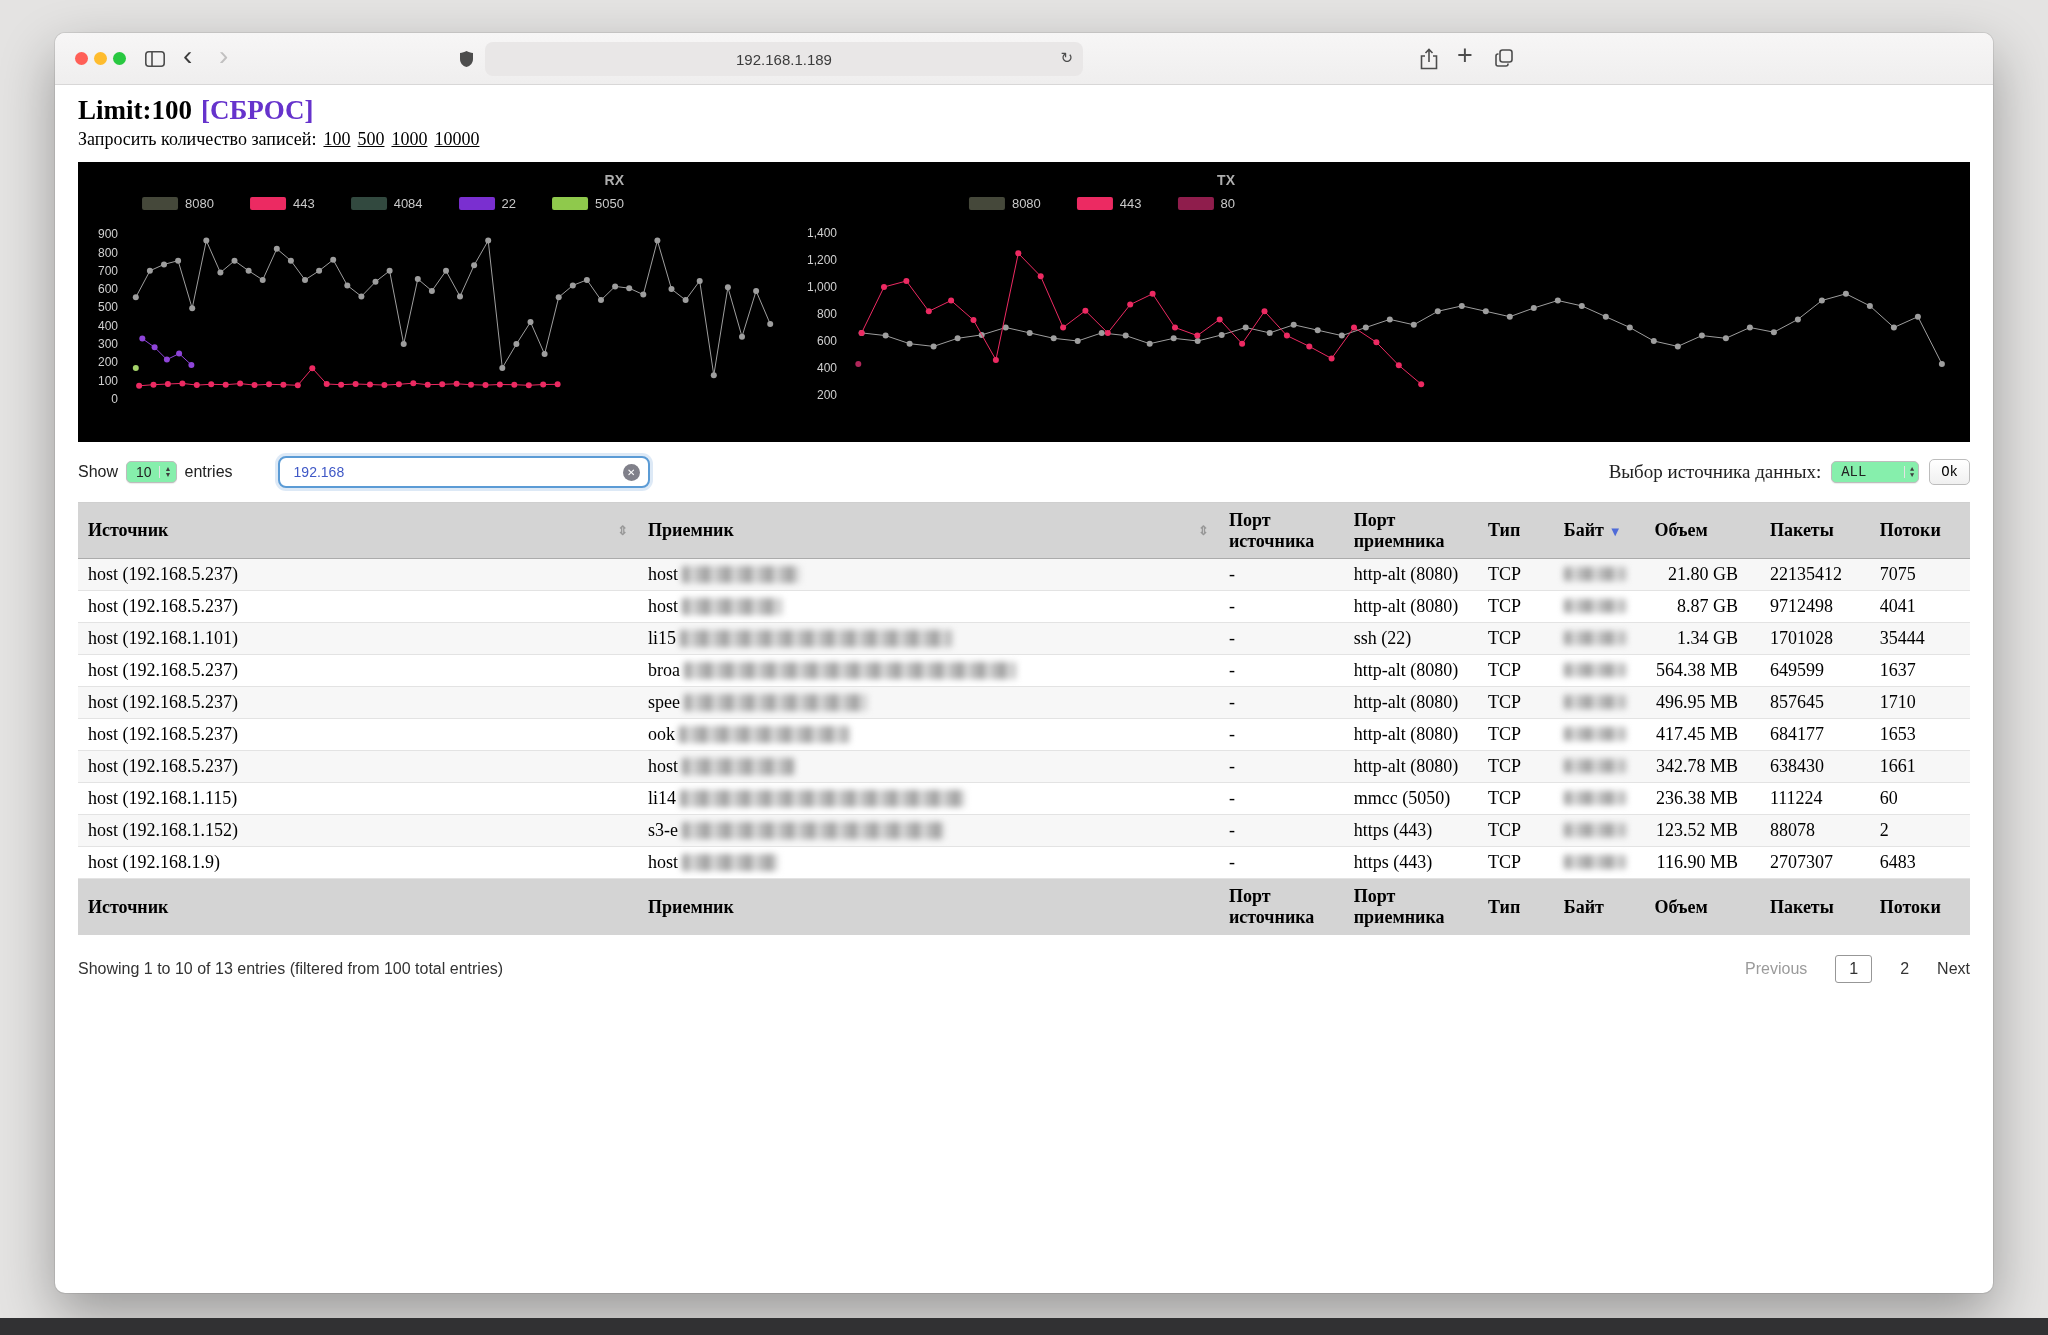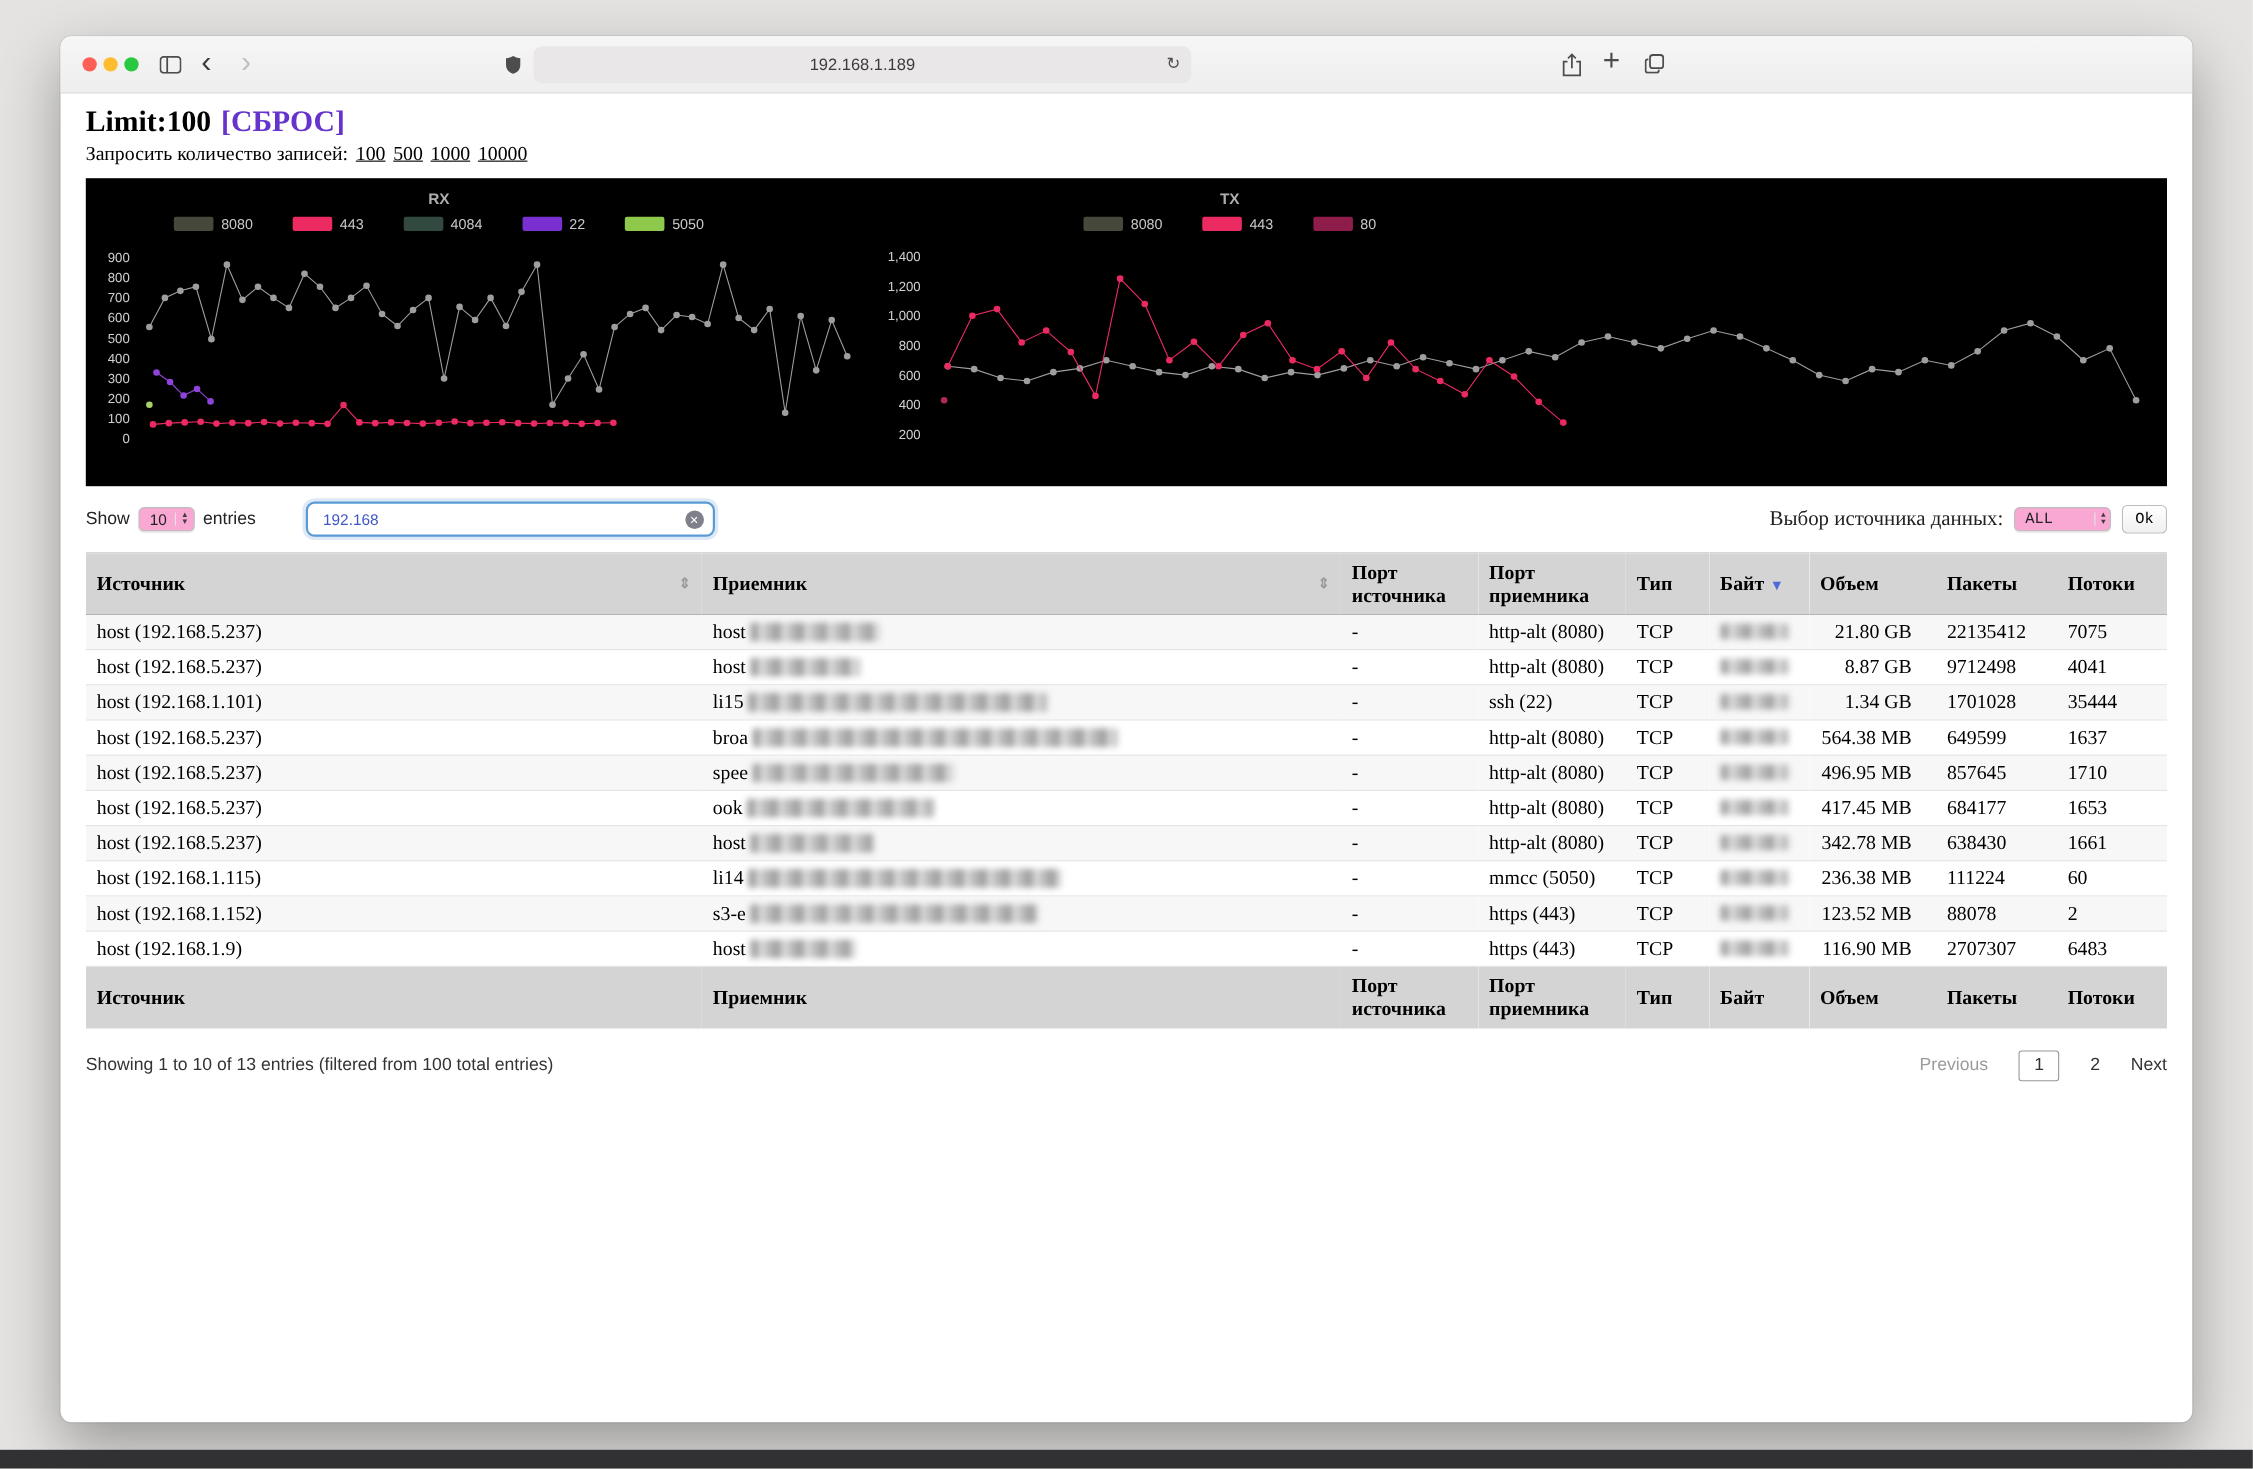--- a/index.html
+++ b/index.html
@@ -37,33 +37,33 @@
   .records-line a { color:#000; text-decoration:underline; margin-left:7px; cursor:pointer; }
   .top-right { text-align:right; }
   .time-links { font-size:18px; font-weight:bold; }
   .time-links a { color:#000; text-decoration:underline; margin-left:7px; cursor:pointer; }
   .date-range { font-size:27px; font-weight:bold; margin-top:2px; }
 
   
   .charts { display:flex; background:#000; margin-top:12px; height:280px; }
   .chart { display:flex; flex-direction:column; }
   .chart-rx { width:38%; } .chart-tx { width:62%; }
-  .chart-head { position:relative; left:321px; transform:translateX(-50%); align-self:flex-start;
-    display:flex; flex-direction:column; align-items:center; padding-top:10px; }
+  .chart-head { position:relative; left:305px; transform:translateX(-50%); align-self:flex-start;
+    display:flex; flex-direction:column; align-items:flex-end; padding-top:10px; }
   .chart-title { color:#aeaeae; font-size:14px; font-weight:bold; }
   .legend { display:flex; gap:36px; margin-top:8px; }
   .legend-item { display:flex; align-items:center; gap:7px; color:#c9c9c9; font-size:13px; }
   .swatch { width:36px; height:13px; border-radius:2px; display:inline-block; }
   svg.chartsvg { margin-top:4px; display:block; }
   .tick { fill:#d0d0d0; font-size:12px; font-family:"Liberation Sans",sans-serif; }
 
   
   .controls { display:flex; align-items:center; margin-top:14px; font-size:16px; color:#222; }
   .show-group { display:flex; align-items:center; gap:8px; }
-  .select { display:inline-flex; align-items:center; background:#f9a8d4; border:1px solid #bdbdbd;
+  .select { display:inline-flex; align-items:center; background:#86efac; border:1px solid #bdbdbd;
     border-radius:5px; padding:2px 4px 2px 9px; gap:7px; font-size:14px;
     box-shadow:0 1px 1px rgba(0,0,0,.08); cursor:default; }
   .select.wide { min-width:88px; justify-content:space-between; }
   .stepper { display:inline-flex; flex-direction:column; align-items:center; font-size:7px;
     line-height:6px; color:#3d3d3d; padding-left:5px; border-left:1px solid #e4e4e4; }
   .search-box { position:relative; margin-left:45px; }
   .search-box input { width:372px; height:32px; border:2px solid #5b9bd5; border-radius:8px;
     padding:0 36px 0 14px; font-size:14px; color:#3f58c6; outline:none;
     box-shadow:0 0 0 3px rgba(99,156,216,.22); font-family:"Liberation Sans",sans-serif; }
   .clear-btn { position:absolute; right:10px; top:8px; width:17px; height:17px; border-radius:50%;

